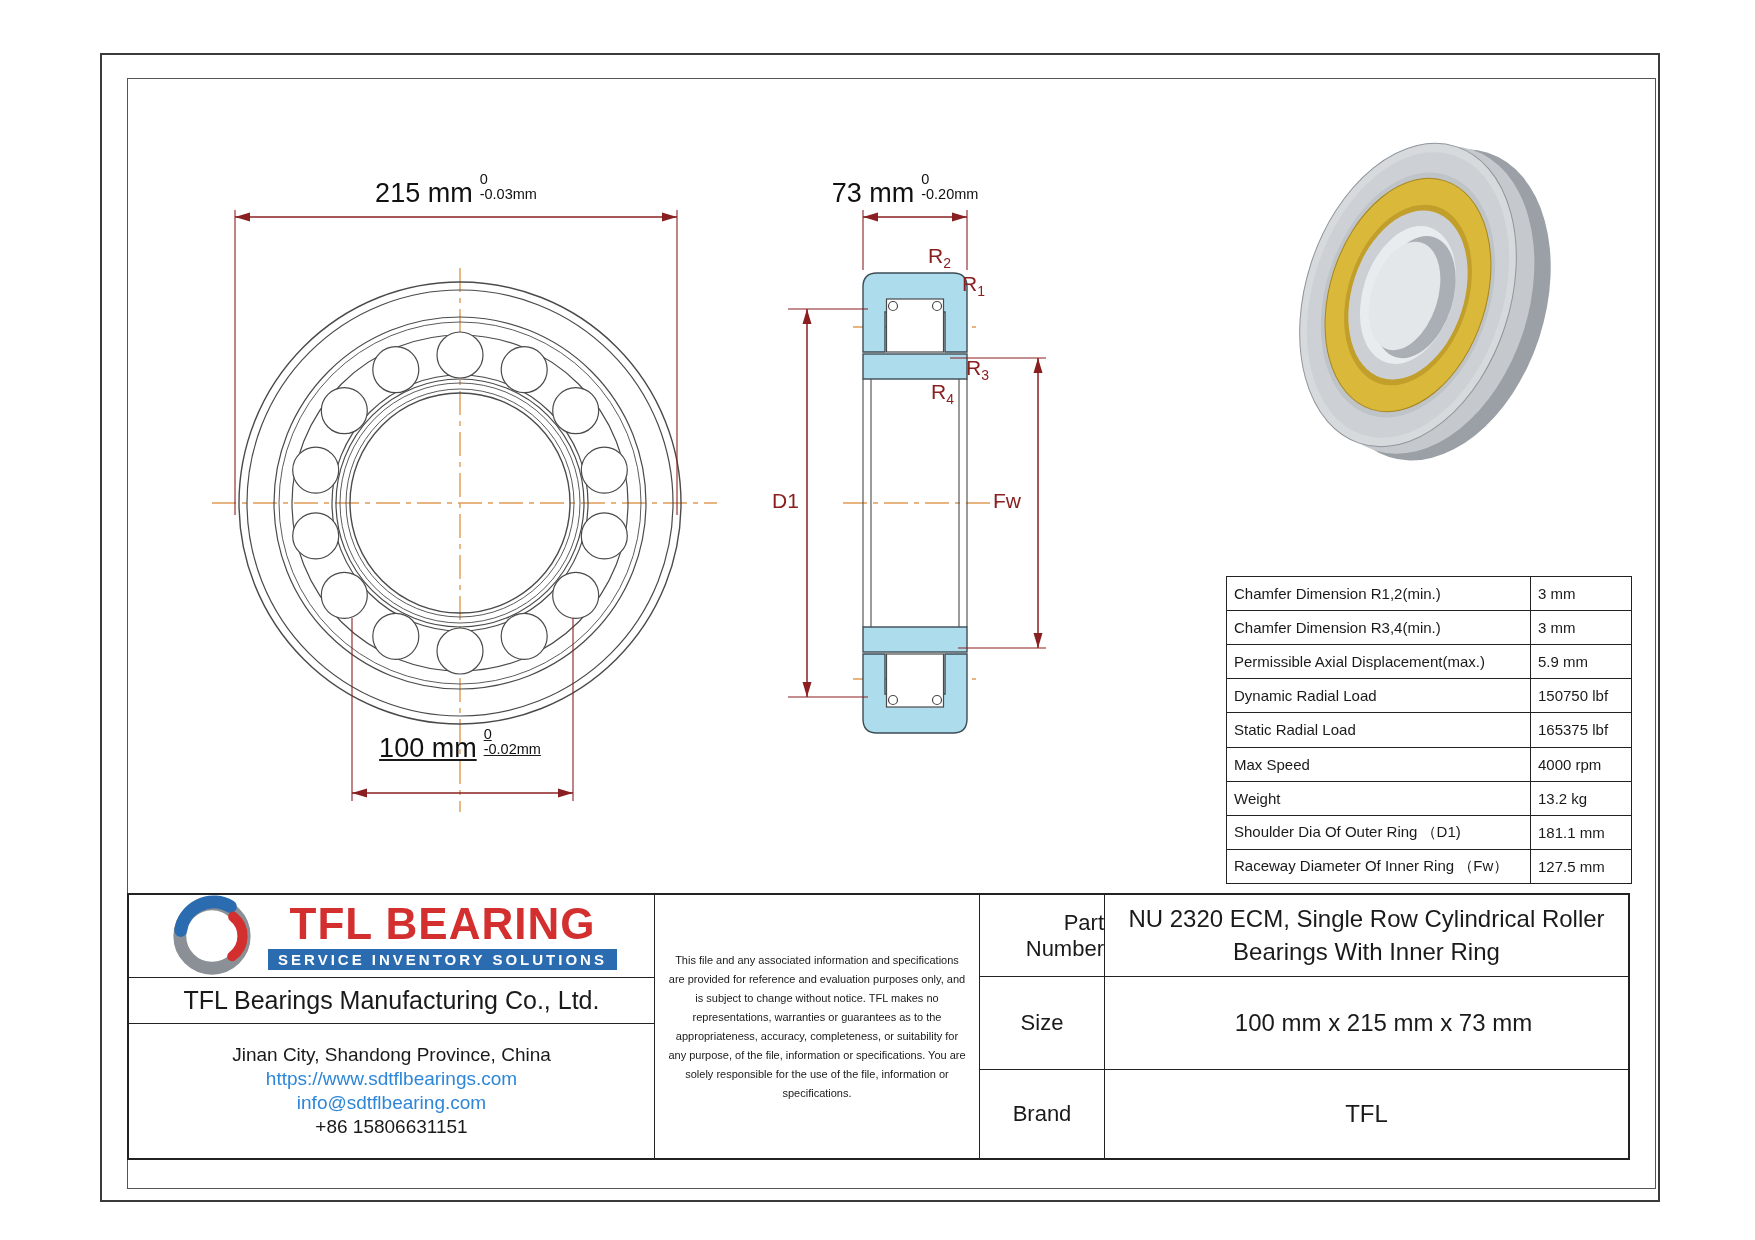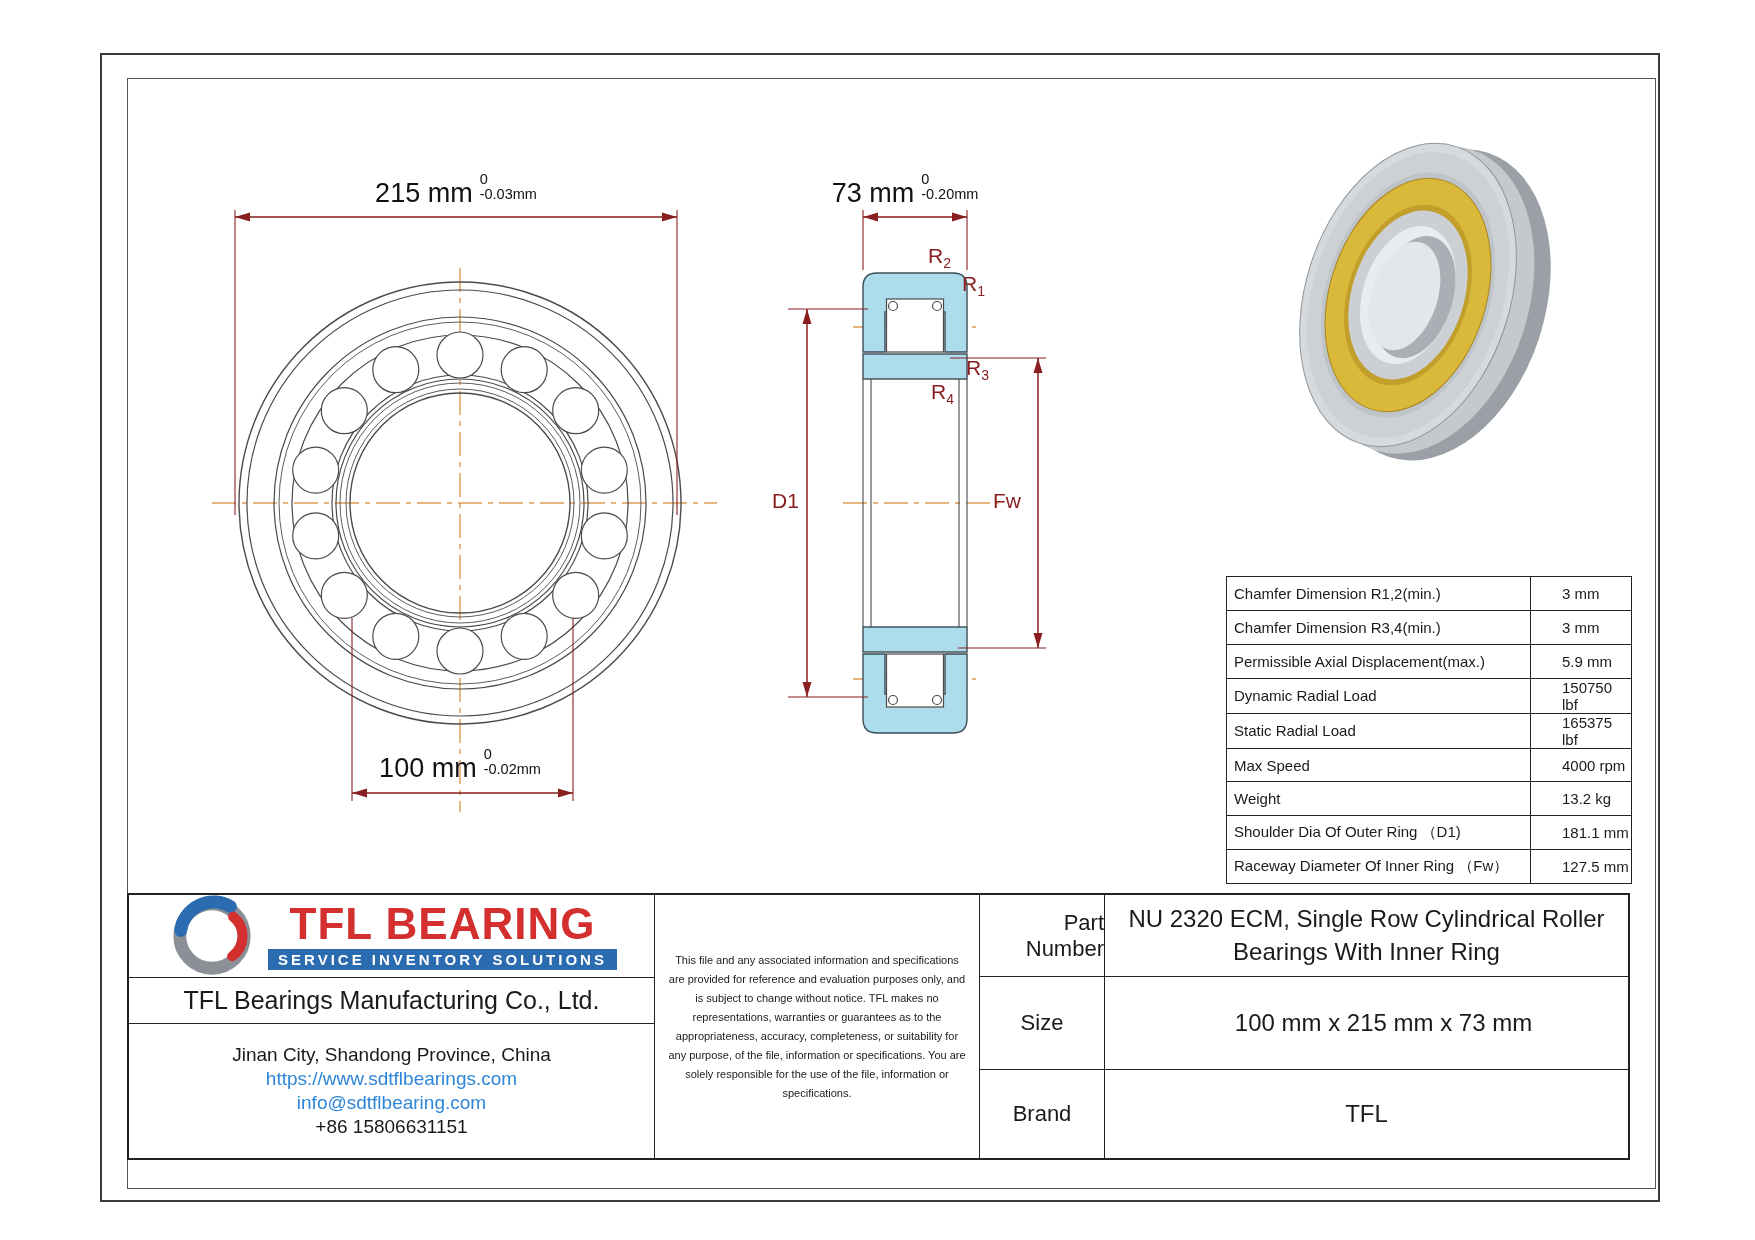--- a/index.html
+++ b/index.html
@@ -12,21 +12,21 @@
   
   .dim{position:absolute;display:flex;align-items:flex-start;justify-content:center;white-space:nowrap;}
   .dim .main{font-size:27px;color:#111;}
   .dim .tol{display:flex;flex-direction:column;font-size:14.5px;line-height:1.05;margin-left:7px;transform:translateY(-6px);color:#111;}
   .rlabel{position:absolute;font-size:21px;font-weight:500;color:#8a1f21;white-space:nowrap;}
   .rlabel sub{font-size:14px;}
 
   
   .spec{position:absolute;left:1226px;top:576px;width:404px;height:306px;border:1.5px solid #222;
         display:flex;flex-direction:column;background:#fff;}
-  .spec .row{flex:1;display:flex;border-bottom:1px solid #222;gap:24px;}
+  .spec .row{flex:1;display:flex;border-bottom:1px solid #222;}
   .spec .row:last-child{border-bottom:none;}
   .spec .lbl{width:296px;border-right:1px solid #222;display:flex;align-items:center;padding-left:7px;
              font-size:15px;font-weight:500;}
   .spec .val{flex:1;display:flex;align-items:center;padding-left:7px;font-size:15px;font-weight:500;}
 
   
   .tb{position:absolute;left:127px;top:893px;width:1503px;height:267px;border:2px solid #222;
       display:flex;background:#fff;box-sizing:border-box;}
   .tb *{box-sizing:border-box;}
   .tb .col-logo{width:526px;border-right:1.5px solid #222;display:flex;flex-direction:column;}
@@ -187,21 +187,21 @@
         <span>-0.03mm</span>
       </span>
   </div>
   <div class="dim" style="left:805px;top:178px;width:200px;">
     <span class="main">73 mm</span>
     <span class="tol">
         <span>0</span>
         <span>-0.20mm</span>
       </span>
   </div>
-  <div class="dim" style="left:335px;top:753px;width:250px;">
+  <div class="dim" style="left:335px;top:733px;width:250px;text-decoration:underline;">
     <span class="main">100 mm</span>
     <span class="tol">
         <span>0</span>
         <span>-0.02mm</span>
       </span>
   </div>
 
   <div class="rlabel" style="left:928px;top:244px;"><span>R</span><sub>2</sub></div>
   <div class="rlabel" style="left:962px;top:272px;"><span>R</span><sub>1</sub></div>
   <div class="rlabel" style="left:966px;top:356px;"><span>R</span><sub>3</sub></div>

